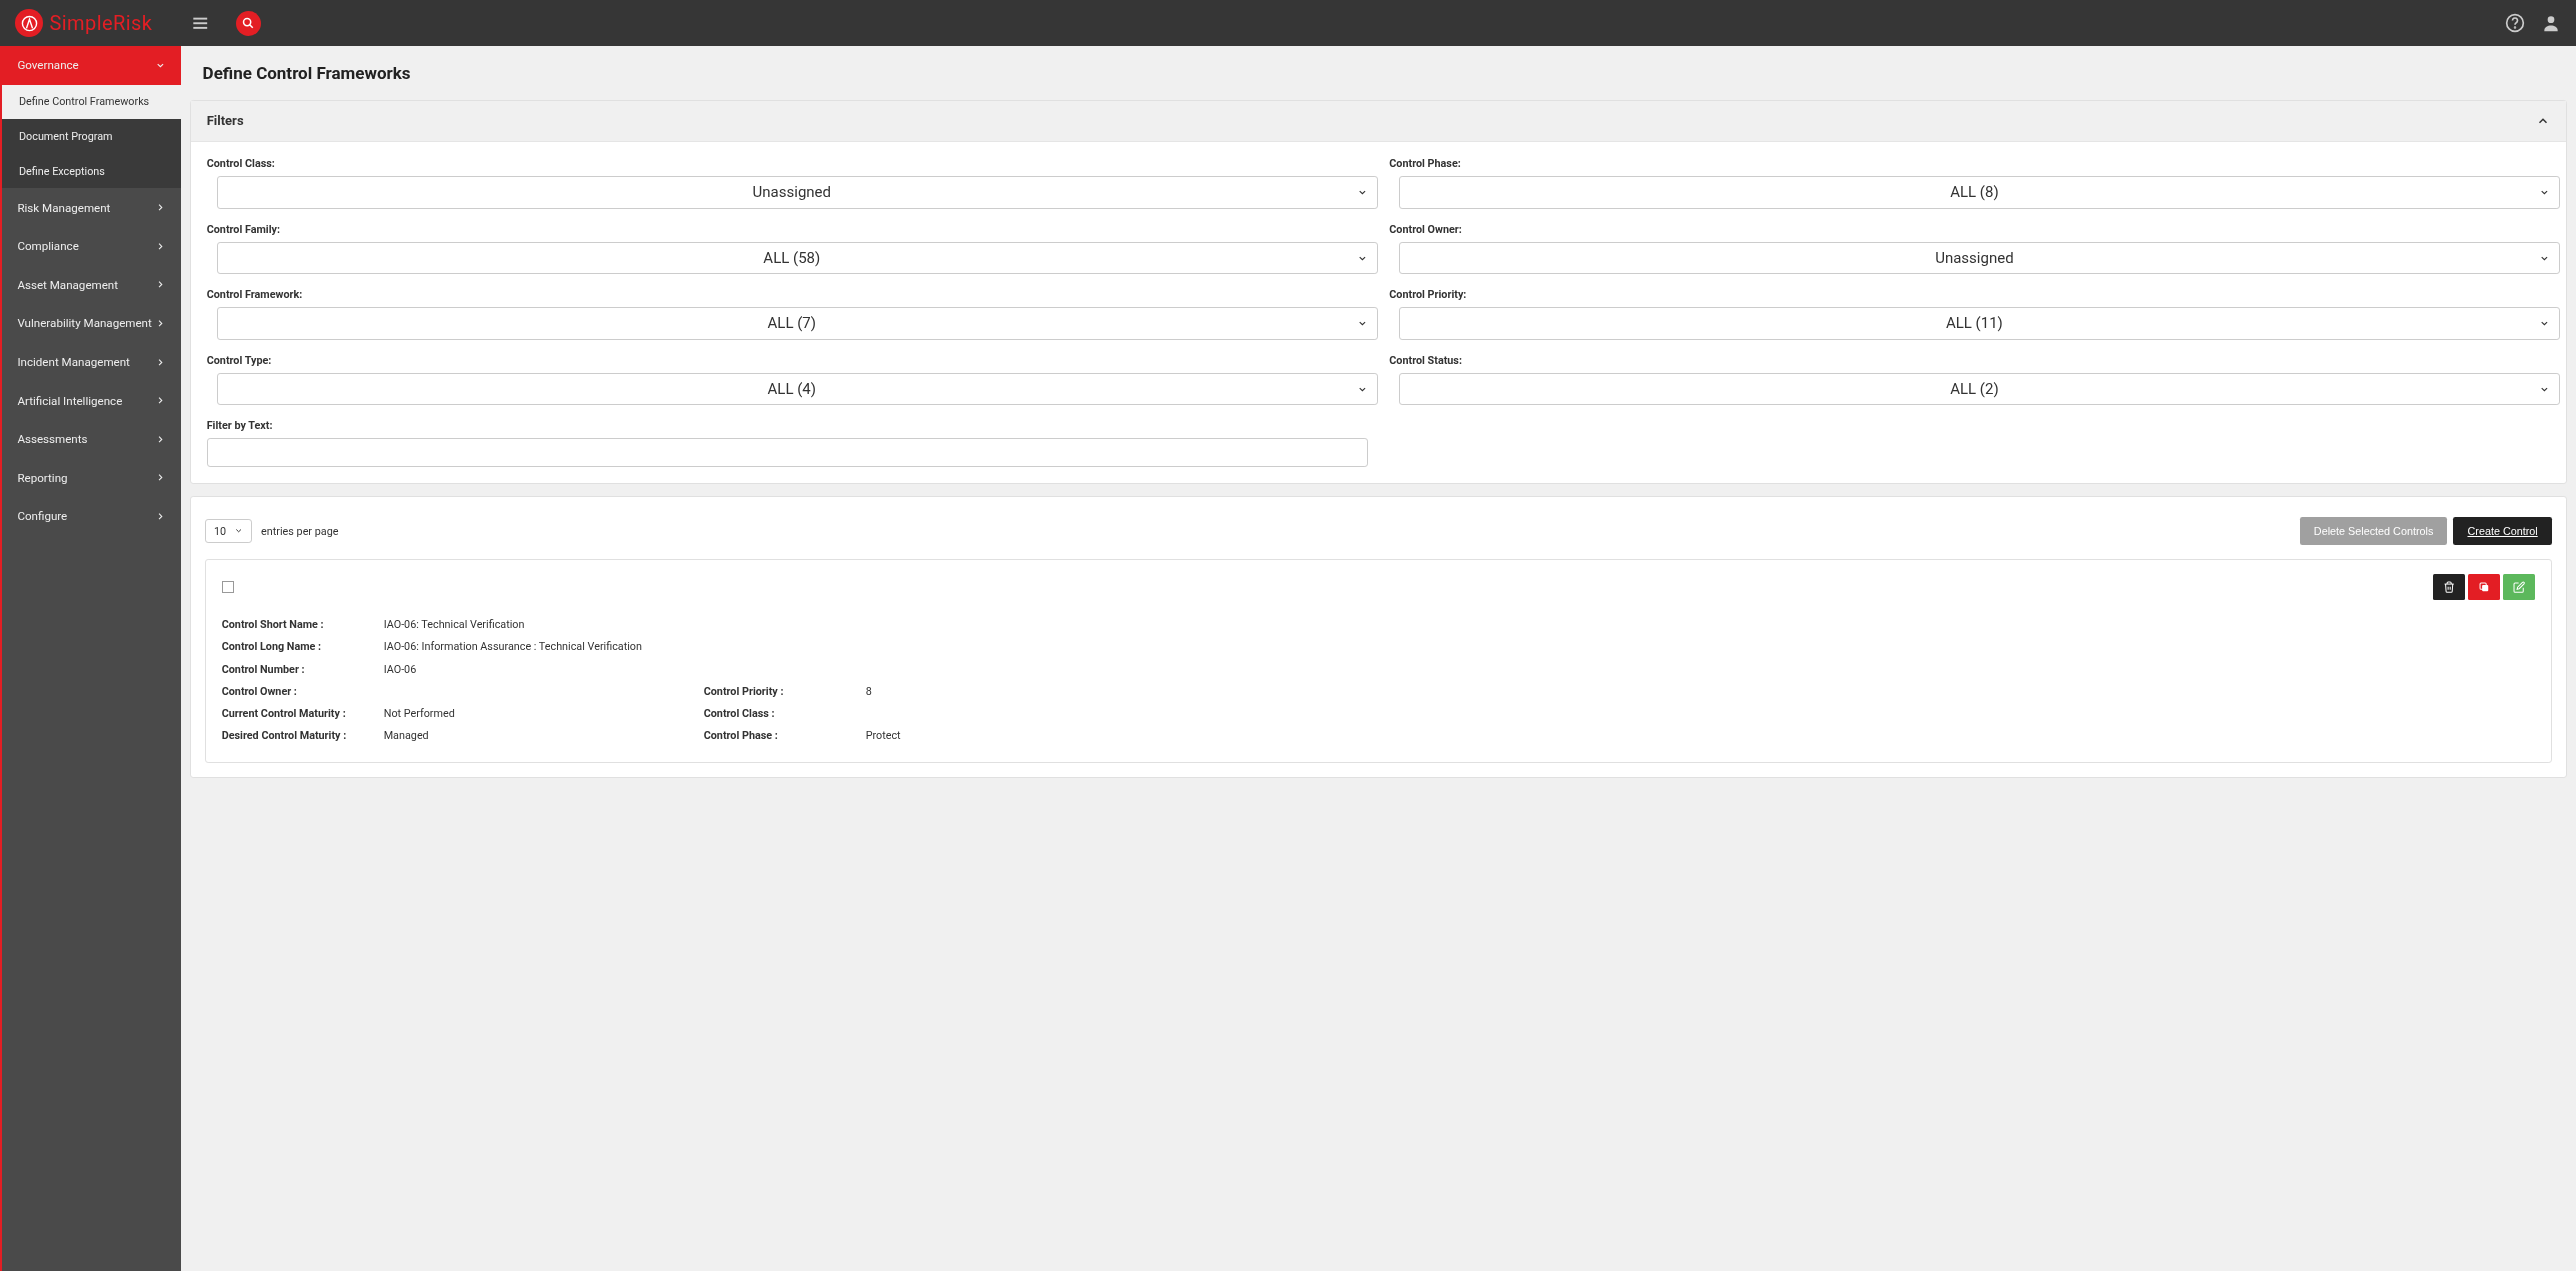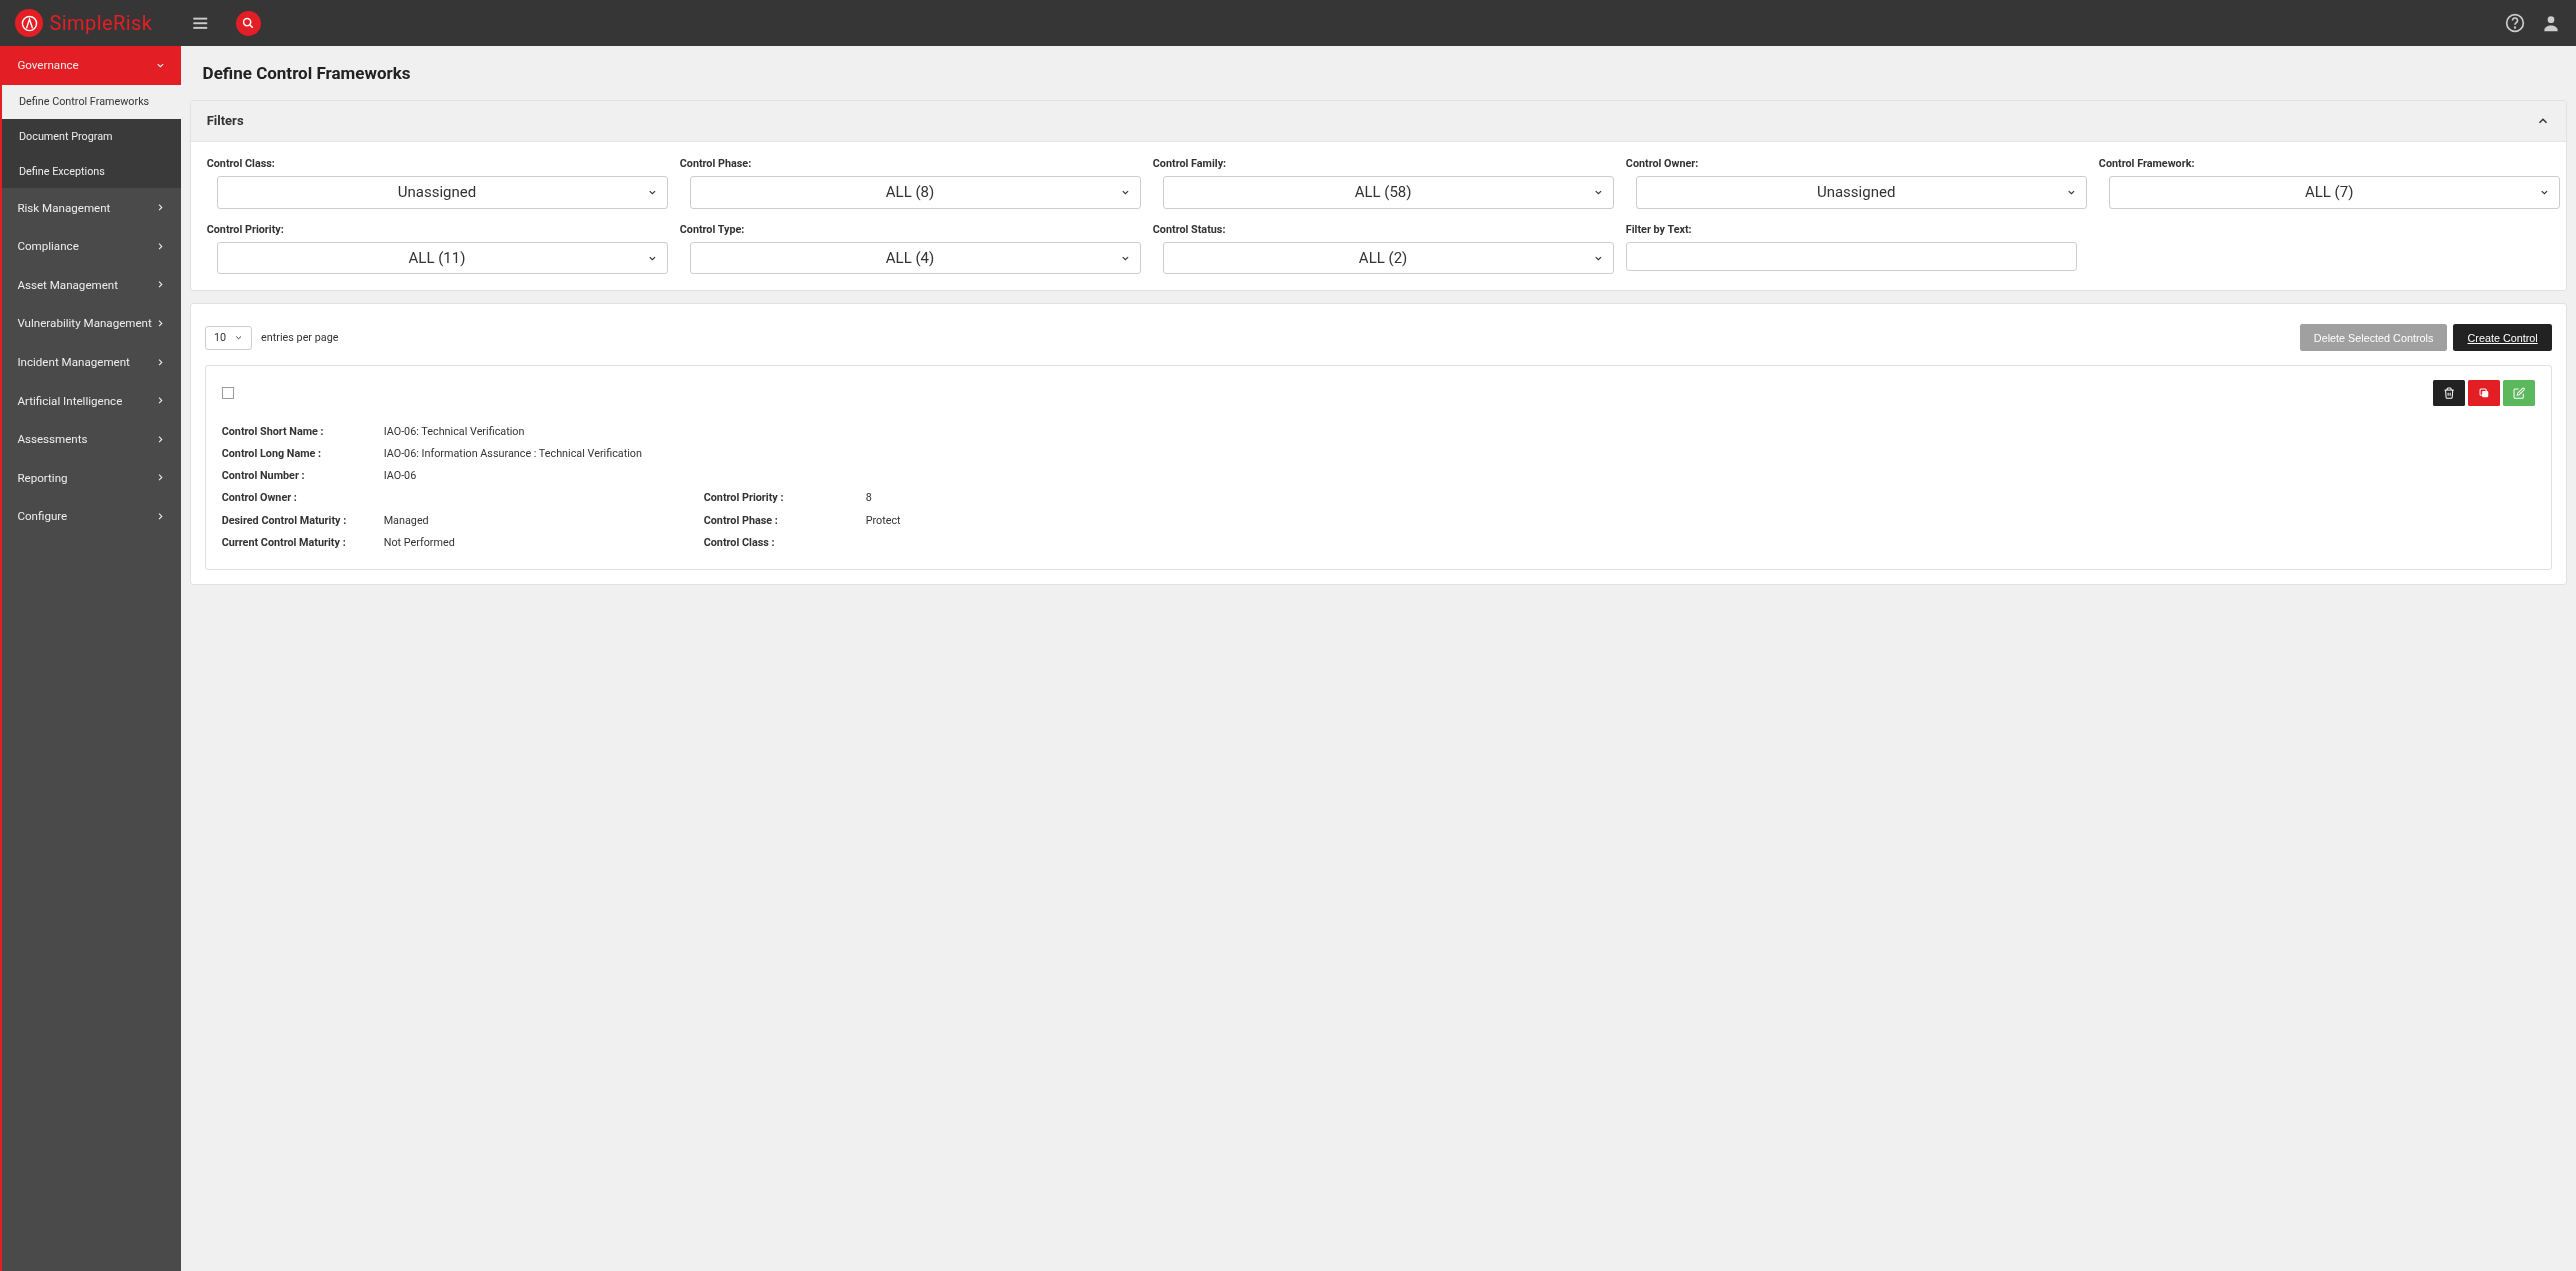--- a/index.html
+++ b/index.html
@@ -34,21 +34,21 @@
 
 
 .tabs { display: flex; background: #fff; border-radius: 3.1px 3.1px 0 0; }
 .tab { padding: 9.3px 15.4px; cursor: pointer; font-size: 10.8px; color: #555; background: #ececec; }
 .tab.active { background: #fff; color: #000; font-weight: 500; }
 
 
 .card { background: #fff; border: 0.8px solid #e0e0e0; border-radius: 3.1px; margin-bottom: 12.3px; }
 .filters-header { display: flex; justify-content: space-between; align-items: center; padding: 12.3px 15.4px; background: #f0f0f0; border-bottom: 0.8px solid #e5e5e5; cursor: pointer; }
 .filters-title { font-size: 13px; font-weight: 700; }
-.filters-body { padding: 15.4px; display: grid; grid-template-columns: repeat(5, 1fr); gap: 14px 21.6px; }
+.filters-body { padding: 15.4px; display: grid; grid-template-columns: repeat(2, 1fr); gap: 14px 21.6px; }
 .filter-group label { display: block; font-weight: 700; font-size: 10.8px; margin-bottom: 6.2px; }
 .select-box { width: 100%; border: 0.8px solid #ccc; border-radius: 3.1px; padding: 6.2px 9.3px; background: #fff; display: flex; align-items: center; justify-content: space-between; cursor: pointer; font-size: 15px; min-height: 29px; margin-left: 10px; }
 .select-box .value { flex: 1; text-align: center; }
 .text-input { width: 100%; border: 0.8px solid #ccc; border-radius: 3.1px; padding: 6.2px 9.3px; font-size: 10.8px; min-height: 29px; }
 
 
 .toolbar { display: flex; justify-content: space-between; align-items: center; padding: 12.3px 14px 6.2px; margin-top: 8px; }
 .toolbar-left { display: flex; align-items: center; gap: 9.3px; font-size: 10.8px; }
 .entries-select { border: 0.8px solid #ccc; border-radius: 3.1px; padding: 4.6px 7.7px; display: flex; align-items: center; gap: 7.7px; cursor: pointer; background: #fff; }
 .toolbar-right { display: flex; gap: 6.2px; }
@@ -344,37 +344,37 @@
                 <span class="detail-label">Control Owner :</span>
                 <span class="detail-value"></span>
               </div>
               <div class="detail-pair">
                 <span class="detail-label">Control Priority :</span>
                 <span class="detail-value">8</span>
               </div>
             </div>
             <div class="detail-row two-col">
               <div class="detail-pair">
+                <span class="detail-label">Current Control Maturity :</span>
+                <span class="detail-value">Not Performed</span>
+              </div>
+              <div class="detail-pair">
+                <span class="detail-label">Control Class :</span>
+                <span class="detail-value"></span>
+              </div>
+            </div>
+            <div class="detail-row two-col">
+              <div class="detail-pair">
                 <span class="detail-label">Desired Control Maturity :</span>
                 <span class="detail-value">Managed</span>
               </div>
               <div class="detail-pair">
                 <span class="detail-label">Control Phase :</span>
                 <span class="detail-value">Protect</span>
               </div>
             </div>
-            <div class="detail-row two-col">
-              <div class="detail-pair">
-                <span class="detail-label">Current Control Maturity :</span>
-                <span class="detail-value">Not Performed</span>
-              </div>
-              <div class="detail-pair">
-                <span class="detail-label">Control Class :</span>
-                <span class="detail-value"></span>
-              </div>
-            </div>
           </div>
         </div>
       </div>
     </div>
   </div>
 </div>
 
 
 </body></html>

